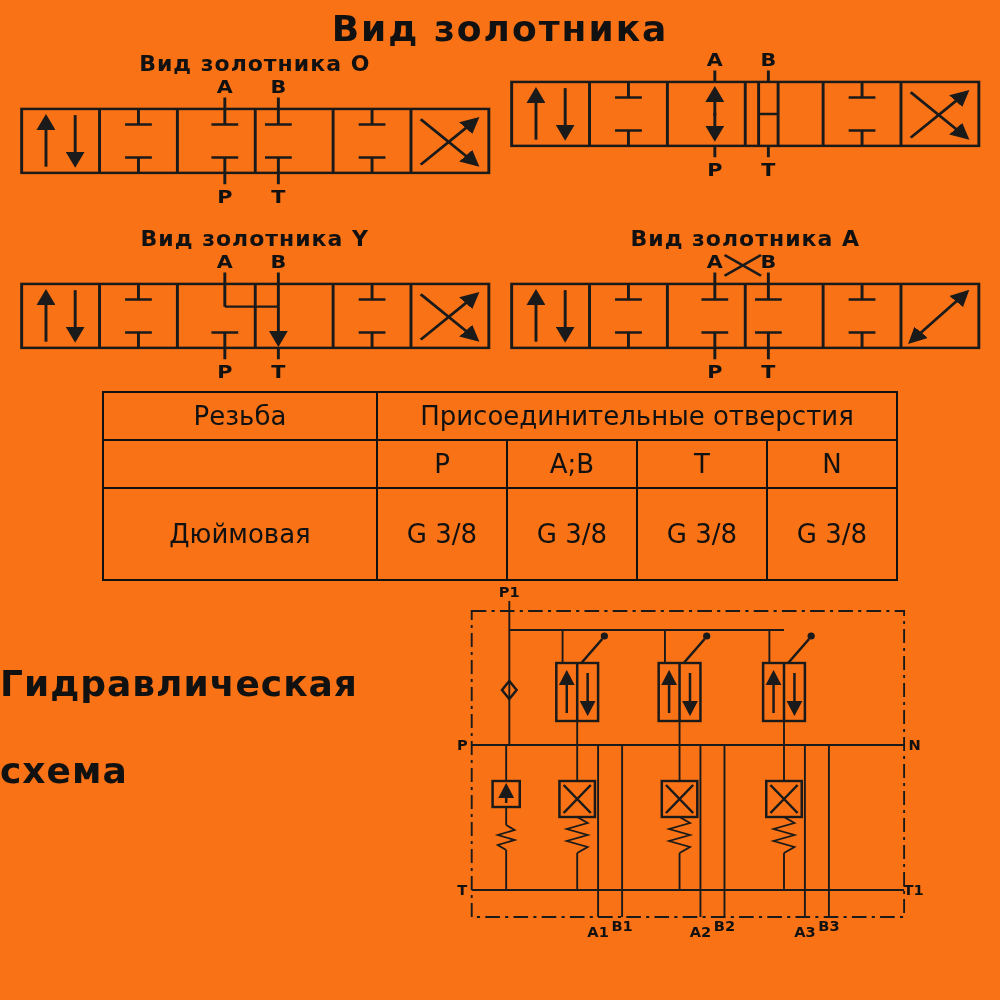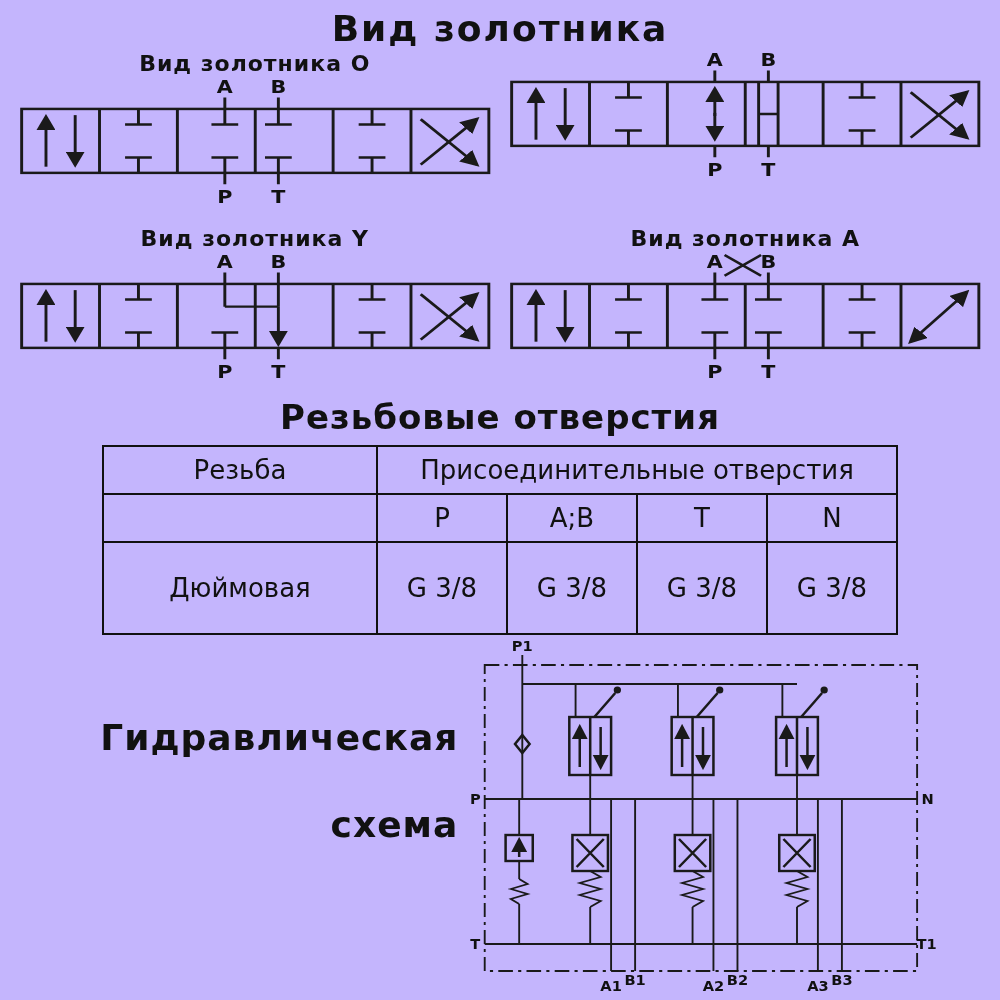--- a/index.html
+++ b/index.html
@@ -1,17 +1,17 @@
 <!DOCTYPE html>
 <html><head>
 <meta charset="utf-8">
 <style>
   html,body{margin:0;padding:0;background:#fff;}
   body{width:1000px;height:1000px;font-family:"DejaVu Sans",sans-serif;color:#111;}
-  .page{position:relative;width:1000px;height:1000px;overflow:hidden;background:#c4b5fd;}
+  .page{position:relative;width:1000px;height:1000px;overflow:hidden;background:#f97316;}
 
   .main-title{margin:8px 0 2px 0;text-align:center;font-size:36px;font-weight:800;letter-spacing:2px;}
   .section-title{margin:12px 0 8px 0;text-align:center;font-size:34px;font-weight:800;letter-spacing:1px;}
 
   .valve-grid{display:grid;grid-template-columns:1fr 1fr;width:965px;margin:0 auto;column-gap:18px;row-gap:4px;gap:16px;}
   .valve{margin:0;}
   .valve-caption{text-align:center;font-size:22px;font-weight:700;margin:0 0 2px 0;letter-spacing:1px;}
   .valve-svg{display:block;width:100%;height:132px;}
 
   svg .s{stroke:#1a1a1a;stroke-width:2.4;fill:none;stroke-linecap:butt;stroke-linejoin:miter;}
@@ -21,21 +21,21 @@
   svg text.lbl{font-family:"DejaVu Sans",sans-serif;font-size:17px;font-weight:700;fill:#111;text-anchor:middle;}
   svg text.cl{font-family:"DejaVu Sans",sans-serif;font-size:14px;font-weight:700;fill:#111;text-anchor:middle;}
 
   table.threads{border-collapse:collapse;width:796px;margin:6px auto 0 auto;table-layout:fixed;}
   table.threads td{border:2.5px solid #111;text-align:center;vertical-align:middle;font-size:26px;}
   table.threads .c1{width:270px;}
   table.threads tr.hrow td{height:44px;}
   table.threads tr.drow td{height:88px;}
 
   .bottom{display:flex;width:1000px;margin-top:4px;}
-  .schema-title{width:445px;text-align:right;font-size:36px;font-weight:800;padding-top:78px;letter-spacing:1px;padding-left:16px;}
+  .schema-title{width:445px;text-align:left;font-size:36px;font-weight:800;padding-top:78px;letter-spacing:1px;}
   .schema-title .l2{margin-top:46px;}
   .circuit-wrap{width:545px;}
   .circuit{display:block;width:470px;height:372px;margin-left:10px;}
 </style>
 </head>
 <body>
 
 <svg width="0" height="0" style="position:absolute">
   <defs>
     <marker id="ah" viewBox="0 0 10 10" refX="8" refY="5" markerWidth="6.5" markerHeight="6.5" orient="auto-start-reverse">
@@ -159,21 +159,20 @@
         <g>
           <line class="s" x1="331" y1="86" x2="377" y2="38" marker-start="url(#ah)" marker-end="url(#ah)"></line>
         </g>
         <path class="s" d="M170,92 V103 M214,92 V103"></path>
         <text class="lbl" x="170" y="121">P</text>
         <text class="lbl" x="214" y="121">T</text>
       </svg>
     </figure>
   </div>
 
-  <h2 class="section-title">Резьбовые отверстия</h2>
 
   <table class="threads">
     <tbody>
         <tr class="hrow">
       <td class="c1">Резьба</td>
       <td colspan="4">Присоединительные отверстия</td>
     </tr>
     <tr class="hrow">
       <td class="c1"></td>
       <td>P</td>

